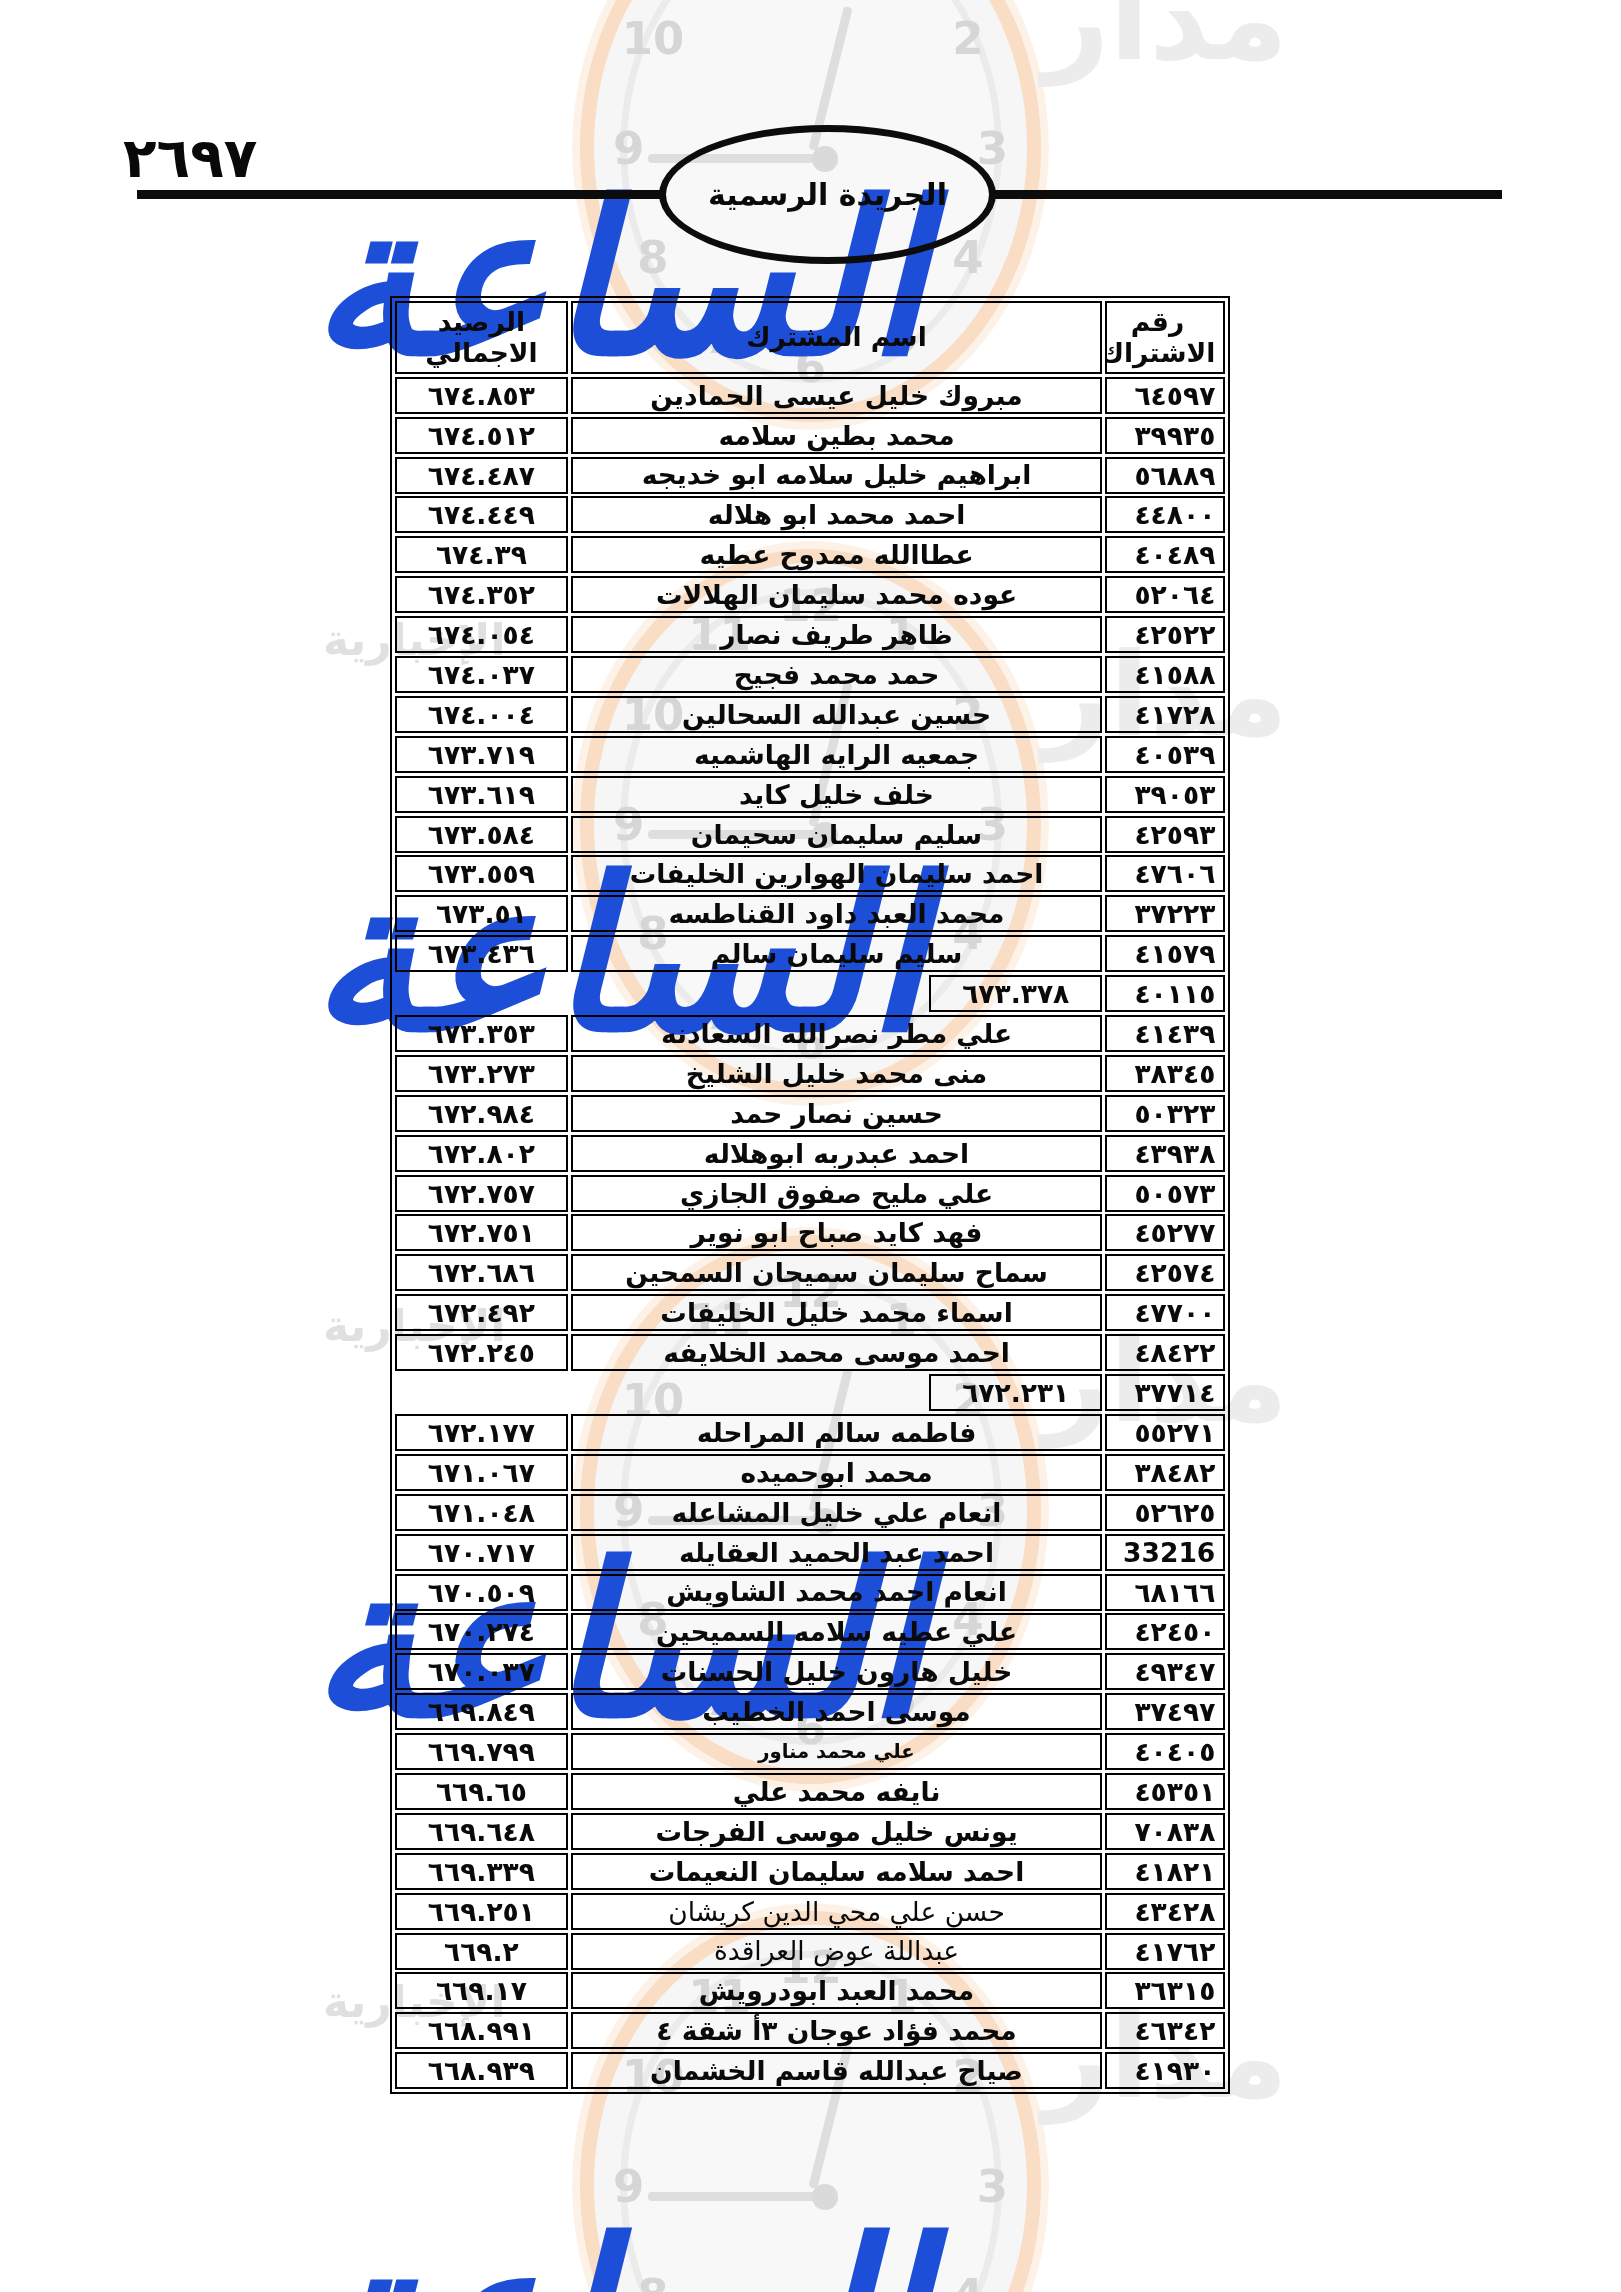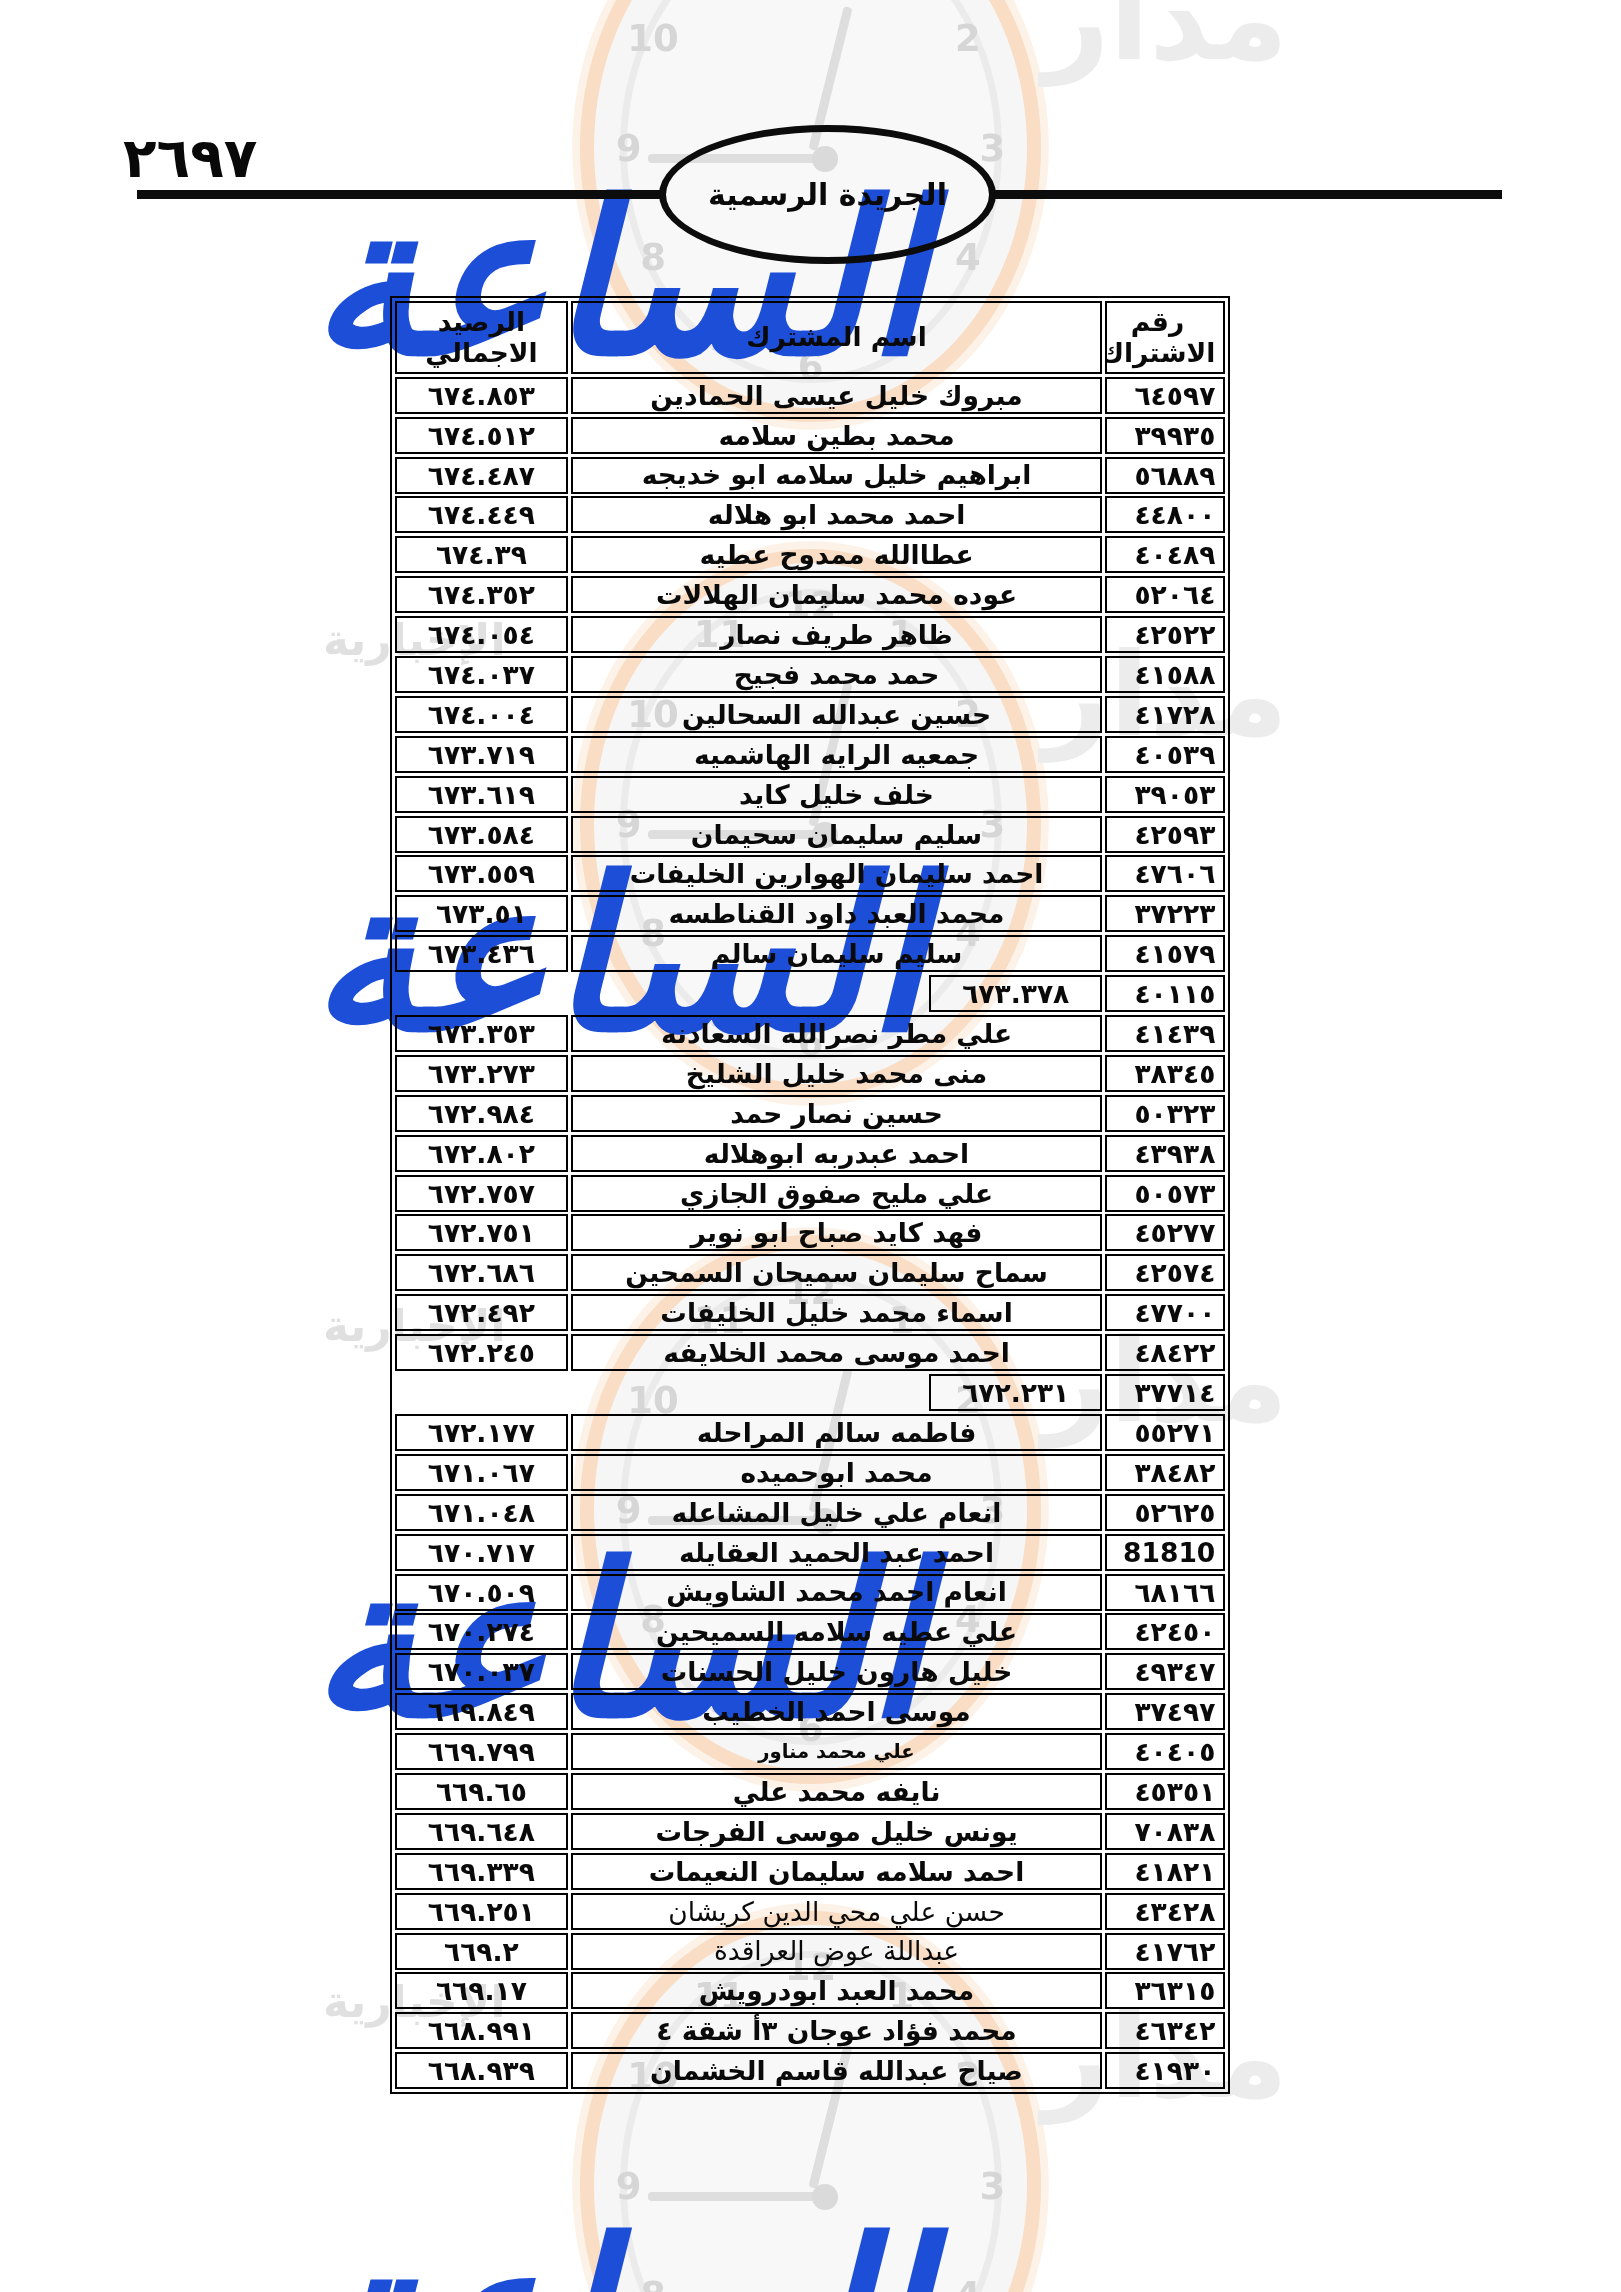--- a/index.html
+++ b/index.html
@@ -26,21 +26,21 @@
     box-shadow:0 0 0 7.8px #fdf2e7;
   }
   .wm-clock::before{
     content:"";position:absolute;inset:25.5px;
     border-radius:50%;
     border:7.8px solid #ebebeb;
     background:#f8f8f8;
   }
   .wm-num{
     position:absolute;transform:translate(-50%,-50%);
-    font-size:37px;color:#d6d6d6;font-weight:bold;
+    font-size:45px;color:#d6d6d6;font-weight:bold;
   }
   .hand{position:absolute;background:#dedede;border-radius:3.9px;}
   .h-min{width:176px;height:8.8px;left:54px;top:267px;}
   .h-hr{width:8.8px;height:147px;left:232px;top:118px;transform:rotate(14deg);}
   .wm-dot{position:absolute;width:25.5px;height:25.5px;border-radius:50%;background:#dadada;left:218px;top:259px;}
   .wm-word{position:absolute;color:#e7e7e7;line-height:1;white-space:nowrap;}
   .wm-akhbariya{left:-257px;top:69px;font-size:44px;color:#e0e0e0;}
   .wm-madar{right:-247px;top:88px;font-size:116px;color:#ececec;}
   .wm-saa{left:-270px;top:302px;font-size:211px;color:#1d4ed8;font-style:italic;}
 
@@ -301,21 +301,21 @@
           <div class="cell c-bal">٦٧٢.١٧٧</div>
         </div><div class="trow">
           <div class="cell c-num">٣٨٤٨٢</div>
           <div class="cell c-name">محمد ابوحميده</div>
           <div class="cell c-bal">٦٧١.٠٦٧</div>
         </div><div class="trow">
           <div class="cell c-num">٥٢٦٢٥</div>
           <div class="cell c-name">انعام علي خليل المشاعله</div>
           <div class="cell c-bal">٦٧١.٠٤٨</div>
         </div><div class="trow">
-          <div class="cell c-num">81810</div>
+          <div class="cell c-num">33216</div>
           <div class="cell c-name">احمد عبد الحميد العقايله</div>
           <div class="cell c-bal">٦٧٠.٧١٧</div>
         </div><div class="trow">
           <div class="cell c-num">٦٨١٦٦</div>
           <div class="cell c-name">انعام احمد محمد الشاويش</div>
           <div class="cell c-bal">٦٧٠.٥٠٩</div>
         </div><div class="trow">
           <div class="cell c-num">٤٢٤٥٠</div>
           <div class="cell c-name">علي عطيه سلامه السميحين</div>
           <div class="cell c-bal">٦٧٠.٢٧٤</div>

